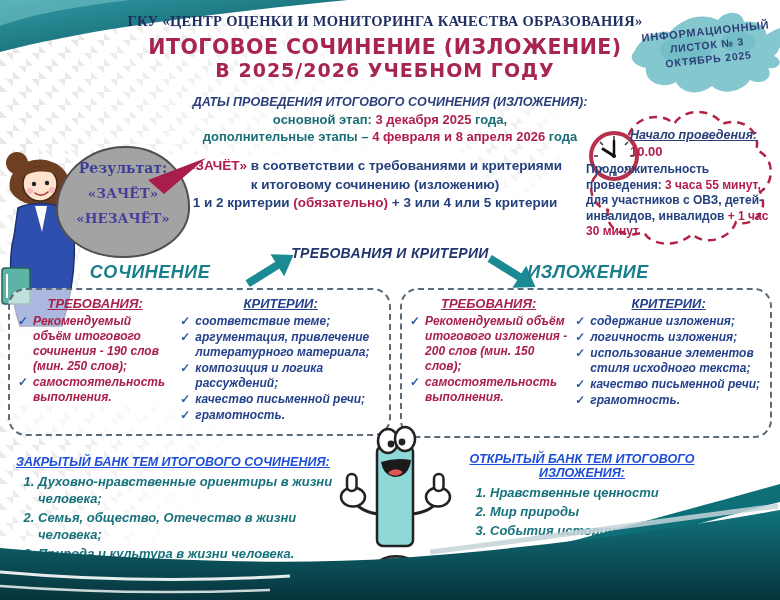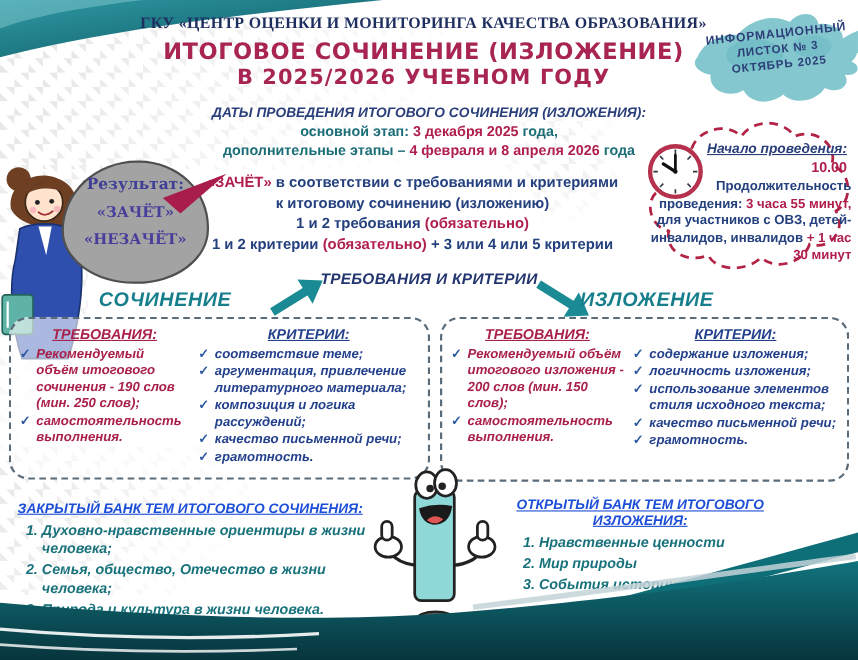--- a/index.html
+++ b/index.html
@@ -43,21 +43,21 @@
   .zachet{left:155px;top:157px;width:440px;text-align:center;font-weight:bold;
           font-size:13.5px;line-height:18.5px;color:#24407e;}
 
   
   .bubble{left:56px;top:146px;width:134px;height:112px;background:#a3a3a3;border:2px solid #4f4f4f;
           border-radius:52% 48% 50% 50% / 58% 55% 45% 44%;text-align:center;padding-top:12px;box-sizing:border-box;}
   .bubble .b-title{font-family:"DejaVu Serif",serif;font-weight:bold;font-size:14px;color:#3f3e96;}
   .bubble .b-val{font-family:"DejaVu Serif",serif;font-weight:bold;font-size:13.5px;color:#473e9b;margin-top:9px;}
 
   
-  .cloud-text{left:586px;top:128px;width:188px;text-align:right;font-weight:bold;font-size:12px;
+  .cloud-text{left:586px;top:128px;width:188px;text-align:left;font-weight:bold;font-size:12px;
               line-height:15.5px;z-index:5;}
   .start-label{font-style:italic;text-decoration:underline;color:#2a3f7a;font-size:12.5px;}
   .start-block{margin-left:44px;width:140px;}
 
   
   .band-title{left:252px;top:245px;width:276px;text-align:center;font-style:italic;font-weight:bold;
               font-size:14px;color:#22356e;letter-spacing:.3px;}
   .side-label{font-style:italic;font-weight:bold;font-size:18px;color:#177f8c;letter-spacing:.5px;}
 
   
@@ -149,21 +149,20 @@
     <div class="b-val">«ЗАЧЁТ»</div>
     <div class="b-val">«НЕЗАЧЁТ»</div>
   </div>
   <svg class="abs" style="left:148px;top:158px;" width="58" height="36" viewBox="0 0 58 36">
     <polygon points="58,0 0,22 16,36" fill="#a81d4c"></polygon>
   </svg>
 
   <div class="abs zachet">
     <div><span class="red-t">«ЗАЧЁТ»</span><span> в соответствии с требованиями и критериями</span></div>
     <div>к итоговому сочинению (изложению)</div>
-    <div><span>1 и 2 требования </span><span class="red-t">(обязательно)</span></div>
     <div><span>1 и 2 критерии </span><span class="red-t">(обязательно)</span><span> + 3 или 4 или 5 критерии</span></div>
   </div>
 
   <svg class="abs" style="left:574px;top:98px;" width="206" height="154" viewBox="0 0 206 154">
     <path d="M32,72 C18,54 34,34 54,40 C58,20 86,12 100,26 C110,10 138,10 148,26 C168,18 188,34 182,52 C200,58 202,84 186,94 C196,112 180,130 162,124 C156,142 130,148 118,136 C104,150 76,148 70,134 C50,142 30,130 34,112 C16,108 12,84 24,76 Z" fill="#ffffff" stroke="#b32345" stroke-width="2.5" stroke-dasharray="8 6"></path>
   </svg>
   <svg class="abs" style="left:588px;top:130px;" width="52" height="52" viewBox="0 0 52 52">
     <circle cx="26" cy="26" r="23" fill="#ffffff" stroke="#b5314e" stroke-width="4"></circle>
     <g stroke="#334" stroke-width="1.5">
       <line x1="26" y1="6" x2="26" y2="10"></line>

